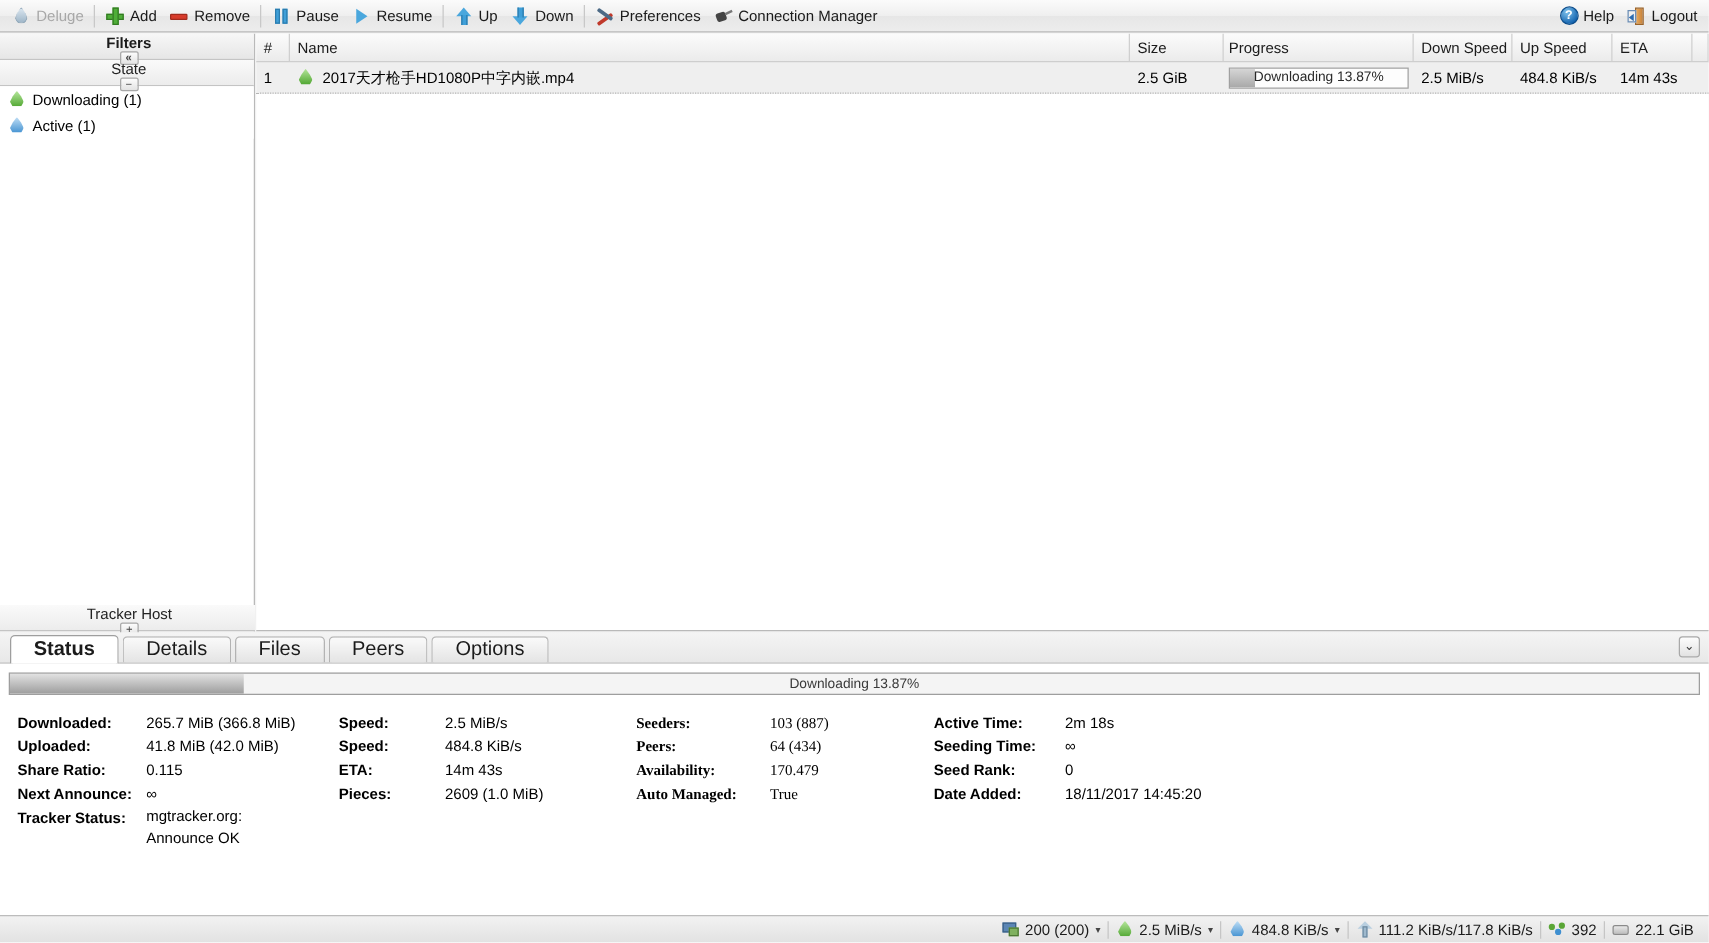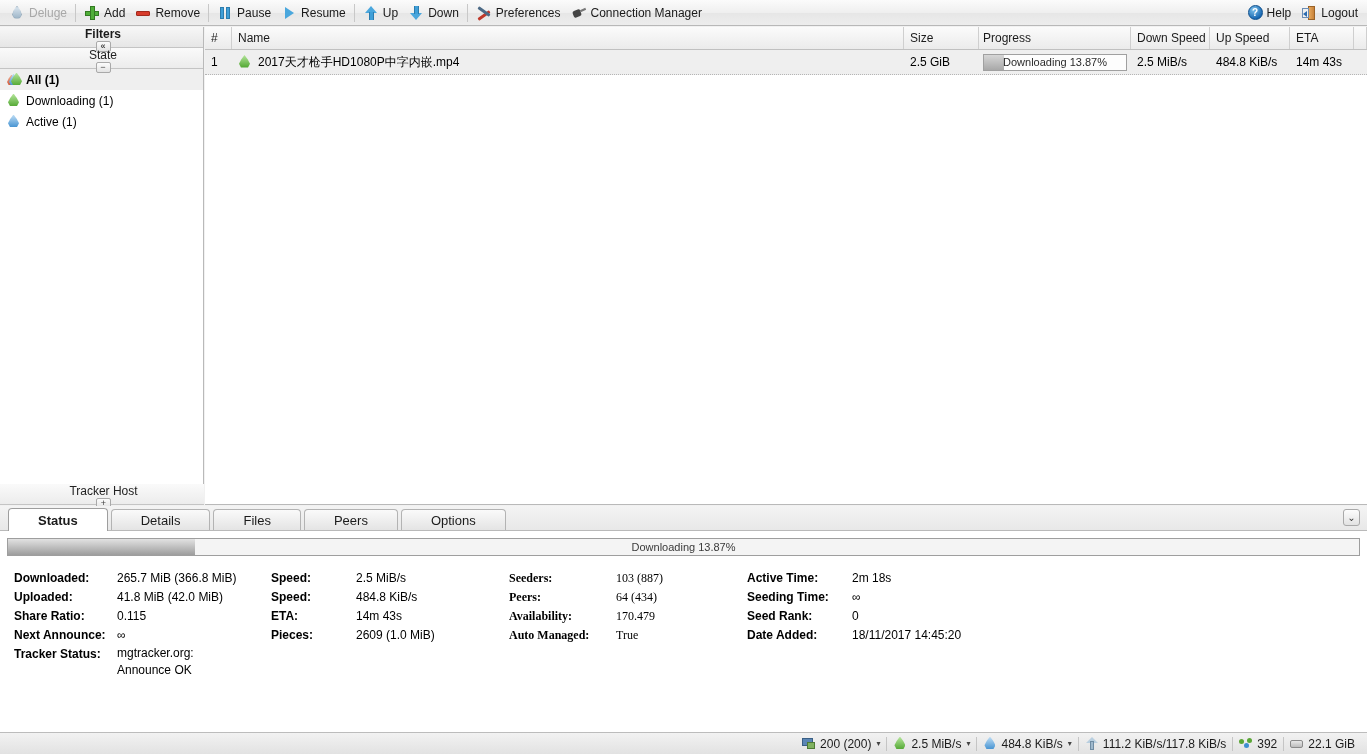--- a/index.html
+++ b/index.html
@@ -173,26 +173,26 @@
     position:absolute; left:0; top:506px; right:0; bottom:22px;
     background:#f1f1f1;
   }
   .tabstrip {
     display:flex; align-items:flex-end; height:25px; padding-left:8px;
     border-bottom:1px solid #b9b9b9;
     background: linear-gradient(to bottom,#f4f4f4,#e8e8e8);
     position:relative;
   }
   .tab {
-    height:21px; padding:0 29px; margin-right:3px;
+    height:21px; padding:0 18px; margin-right:3px;
     display:flex; align-items:center;
     border:1px solid #b3b3b3; border-bottom:none;
     border-radius:4px 4px 0 0;
     background:linear-gradient(to bottom,#fafafa,#e4e4e4);
-    font-size:13px; color:#1b1b1b; cursor:pointer;
+    font-size:16px; color:#1b1b1b; cursor:pointer;
   }
   .tab.active {
     background:#fff; font-weight:bold; height:23px;
     border-color:#9e9e9e; position:relative; top:1px;
   }
   .collapse-btn {
     position:absolute; right:7px; top:3px;
     width:17px; height:17px; border:1px solid #a9a9a9; border-radius:3px;
     background:linear-gradient(to bottom,#fdfdfd,#e2e2e2);
     display:flex; align-items:center; justify-content:center;
@@ -354,28 +354,20 @@
       <span>Filters</span>
       <span class="hd-btn">«</span>
     </div>
 
     <div class="panel-hd sub">
       <span>State</span>
       <span class="hd-btn">−</span>
     </div>
 
     <div class="filter-list">
-      <div class="filter-row selected">
-        <span class="drop-ico drop-all">
-            <b class="r"></b>
-            <b class="b"></b>
-            <b class="g"></b>
-          </span>
-        <span>All (1)</span>
-      </div>
       <div class="filter-row">
         <span class="drop-ico drop-green">
             <b></b>
           </span>
         <span>Downloading (1)</span>
       </div>
       <div class="filter-row">
         <span class="drop-ico drop-blue">
             <b></b>
           </span>

